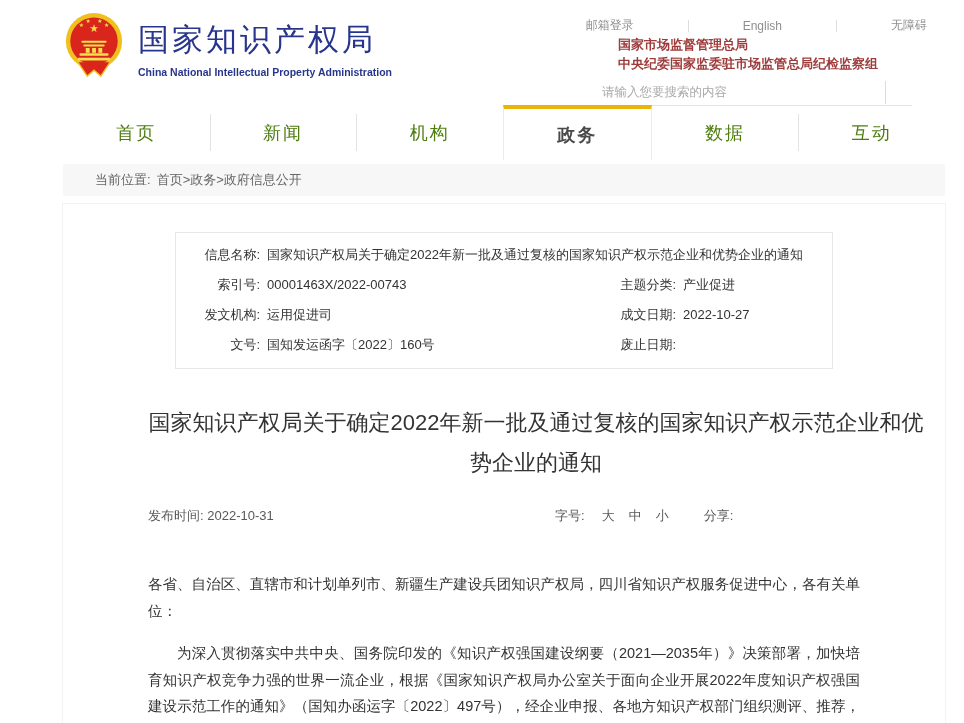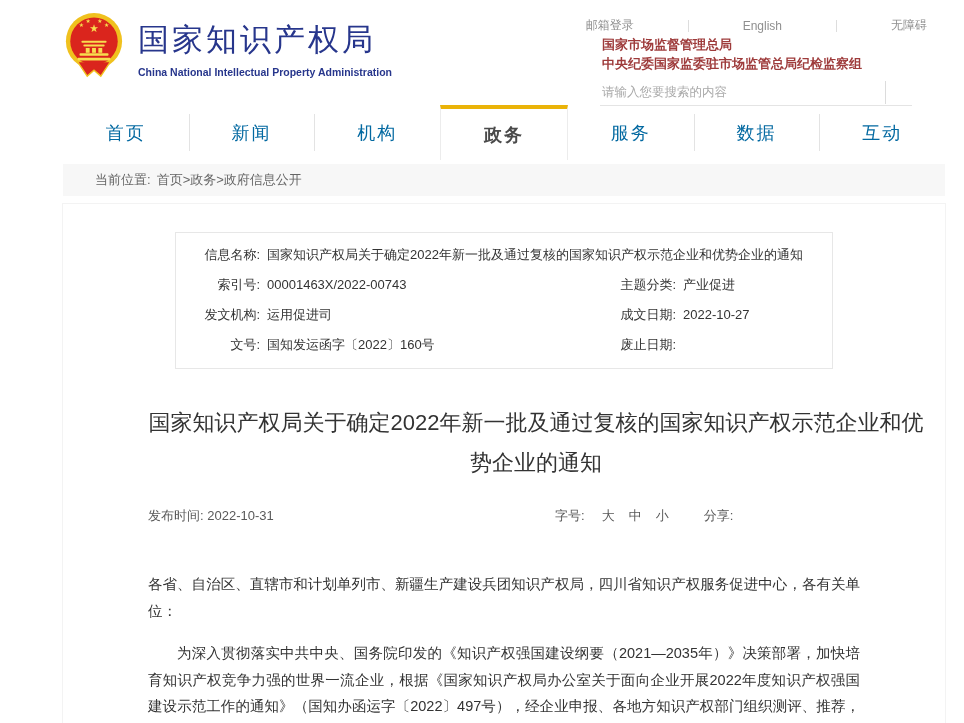--- a/index.html
+++ b/index.html
@@ -10,32 +10,32 @@
   }
   
   .header { position:relative; height:105px; background:#fff; }
   .logo { position:absolute; left:63px; top:11px; display:flex; gap:13px; cursor:pointer; }
   .emblem { width:62px; height:72px; flex:none; }
   .logo-title { color:#27368C; font-size:31px; font-weight:normal; letter-spacing:3px; margin-top:8px; white-space:nowrap; }
   .logo-sub { color:#27368C; font-size:10.5px; font-weight:bold; margin-top:5px; white-space:nowrap; }
   .utility { position:absolute; top:17px; right:24px; font-size:12px; color:#8f8f8f; display:flex; align-items:center;gap:41px; }
   .utility a { color:#8f8f8f; text-decoration:none; cursor:pointer; padding:0 13px; }
   .utility .sep { width:1px; height:12px; background:#ddd; }
-  .org-links { position:absolute; left:602px; top:35px; font-size:13px; line-height:19px; }
+  .org-links { position:absolute; left:618px; top:35px; font-size:13px; line-height:19px; }
   .org-links a { display:block; color:#9E3B3B; font-weight:bold; text-decoration:none; cursor:pointer; }
   .search-box { position:absolute; left:600px; top:79px; width:312px; height:27px;
     border-bottom:1px solid #e4e4e4; display:flex; align-items:center; }
   .search-box input { flex:1; border:none; outline:none; font-size:12.5px; color:#333; background:transparent; font-family:inherit; }
   .search-box input::placeholder { color:#a9a9a9; }
   .search-divider { width:1px; height:23px; background:#dcdcdc; flex:none; }
   .search-btn { width:26px; height:24px; border:none; background:transparent; cursor:pointer; }
   
   .nav { margin-left:63px; width:882px; height:55px; display:flex; }
   .tab { flex:1; display:flex; align-items:center; justify-content:center; font-size:18px;
-    color:#0369a1; letter-spacing:2px; cursor:pointer; position:relative; }
+    color:#4d7c0f; letter-spacing:2px; cursor:pointer; position:relative; }
   .tab + .tab::before { content:""; position:absolute; left:0; top:9px; height:37px; width:1px; background:#e3e3e3; }
   .tab.active { border-top:4px solid #eab308; border-left:1px solid #ececec; border-right:1px solid #ececec;
     color:#4a4a4a; font-weight:bold; background:#fff; }
   .tab.active::before, .tab.active + .tab::before { display:none; }
   
   .breadcrumb-bar { margin:4px 0 0 63px; width:882px; height:32px; background:#f7f7f7;
     display:flex; align-items:center; padding-left:32px; font-size:13px; color:#666; }
   .breadcrumb-bar .bc-path { margin-left:6px; }
   
   .card { margin:8px 0 0 63px; width:882px; min-height:516px; background:#fff;
@@ -108,21 +108,20 @@
       <span class="search-divider"></span>
       <button class="search-btn" aria-label="search"></button>
     </div>
   </header>
 
   <nav class="nav">
     <div class="tab">首页</div>
     <div class="tab">新闻</div>
     <div class="tab">机构</div>
     <div class="tab active">政务</div>
-    <div class="tab">服务</div>
     <div class="tab">数据</div>
     <div class="tab">互动</div>
   </nav>
 
   <div class="breadcrumb-bar">
     <span>当前位置:</span>
     <span class="bc-path">首页&gt;政务&gt;政府信息公开</span>
   </div>
 
   <main class="card">

